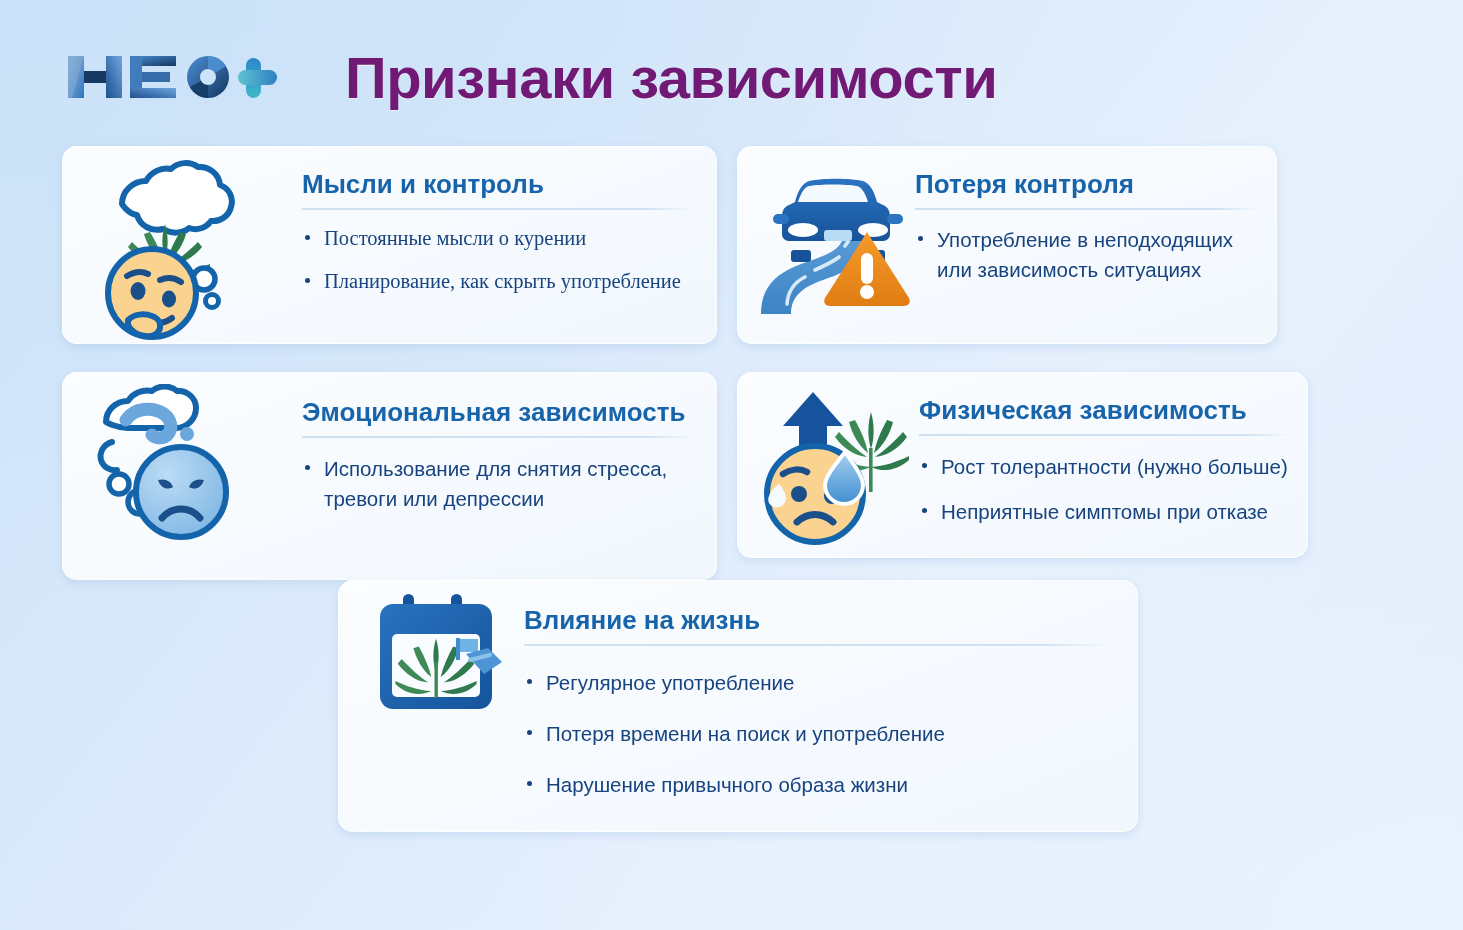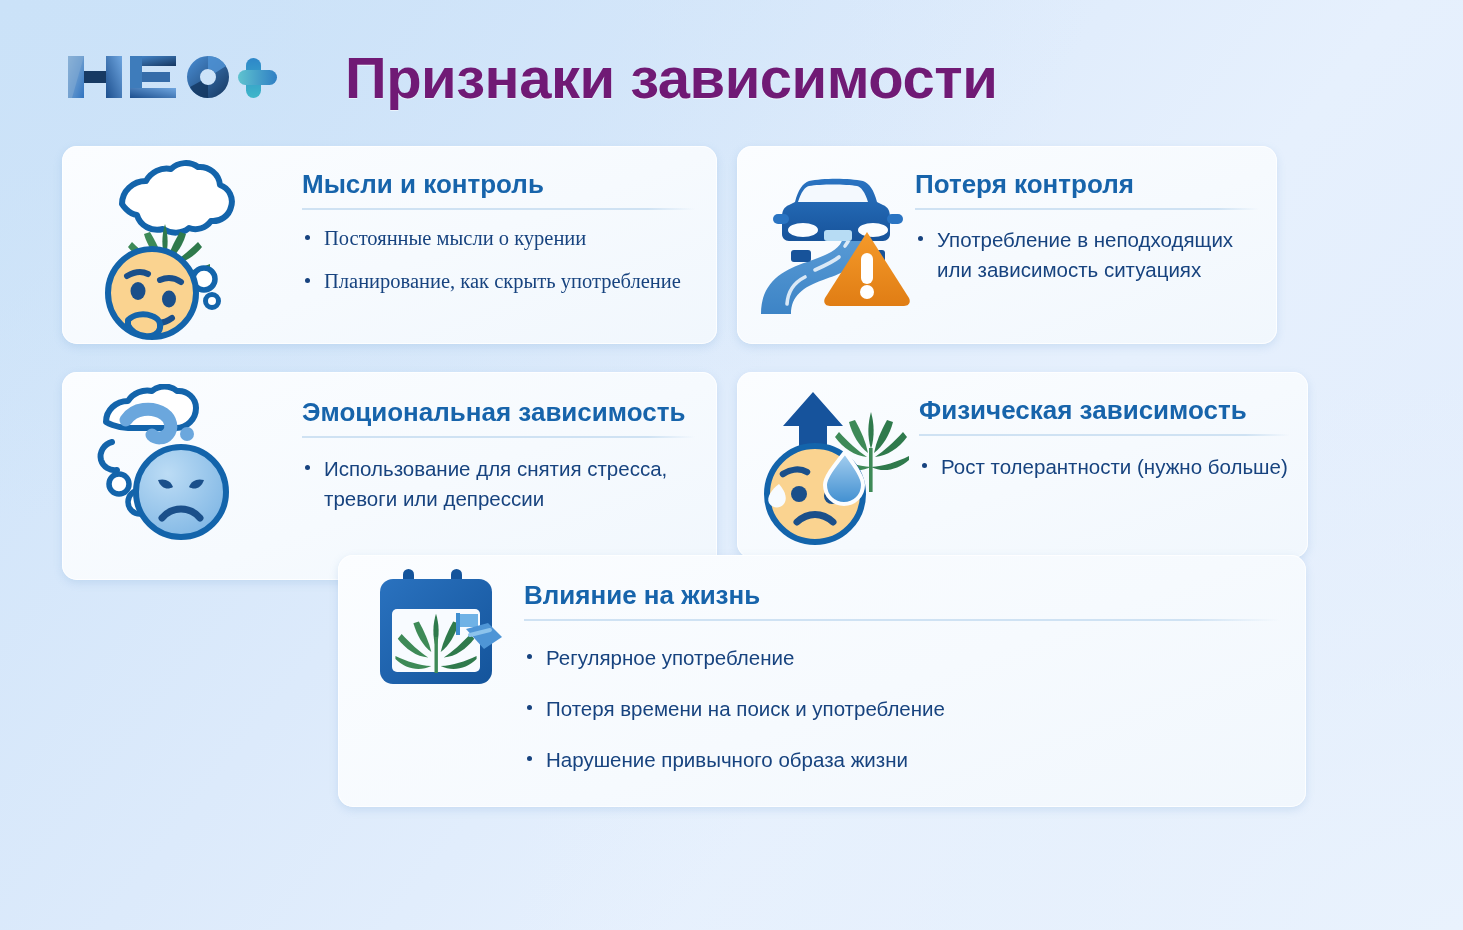--- a/index.html
+++ b/index.html
@@ -28,21 +28,21 @@
   .card{
     position:absolute;
     background:linear-gradient(160deg,#fbfdff 0%,#f6fafe 55%,#f1f7fd 100%);
     border-radius:15px;
     box-shadow:0 3px 9px rgba(110,160,210,.22), 0 0 0 1px rgba(255,255,255,.8) inset;
   }
   .c1{left:62px;  top:146px; width:655px; height:198px;}
   .c2{left:737px; top:146px; width:540px; height:198px;}
   .c3{left:62px;  top:372px; width:655px; height:208px;}
   .c4{left:737px; top:372px; width:571px; height:186px;}
-  .c5{left:338px; top:555px; width:968px; height:252px;}
+  .c5{left:338px; top:580px; width:800px; height:252px;}
 
   .icon-wrap{position:absolute;}
   .c1 .icon-wrap{left:22px; top:14px;  width:162px;height:180px;}
   .c2 .icon-wrap{left:12px; top:8px;   width:178px;height:165px;}
   .c3 .icon-wrap{left:22px; top:12px;  width:162px;height:165px;}
   .c4 .icon-wrap{left:16px; top:6px;   width:170px;height:172px;}
   .c5 .icon-wrap{left:32px; top:10px;  width:150px;height:130px;}
 
   .body{position:absolute;}
   .c1 .body{left:240px;top:24px;right:22px;}
@@ -285,20 +285,21 @@
         <path d="M26 106c7 8 9 16 4 21-4 4-11 3-14-2-3-6 3-14 10-19z" fill="#f7fbff"></path>
 
         <path d="M92 74c10 14 18 25 18 33 0 11-9 19-19 19s-19-8-19-19c0-8 9-19 20-33z" fill="url(#dropG)" stroke="#fbfdff" stroke-width="4"></path>
       </svg>
     </div>
     <div class="body">
       <div class="card-title">Физическая зависимость</div>
       <div class="rule"></div>
       <ul class="bullets">
         <li>Рост толерантности (нужно больше)</li>
+        <li>Неприятные симптомы при отказе</li>
       </ul>
     </div>
   </div>
 
   <div class="card c5">
     <div class="icon-wrap">
       <svg viewBox="0 0 150 130" width="150" height="130" aria-hidden="true">
         <defs>
           <linearGradient id="calG" x1="0" y1="0" x2="1" y2="1">
             <stop offset="0" stop-color="#2a72bf"></stop>

